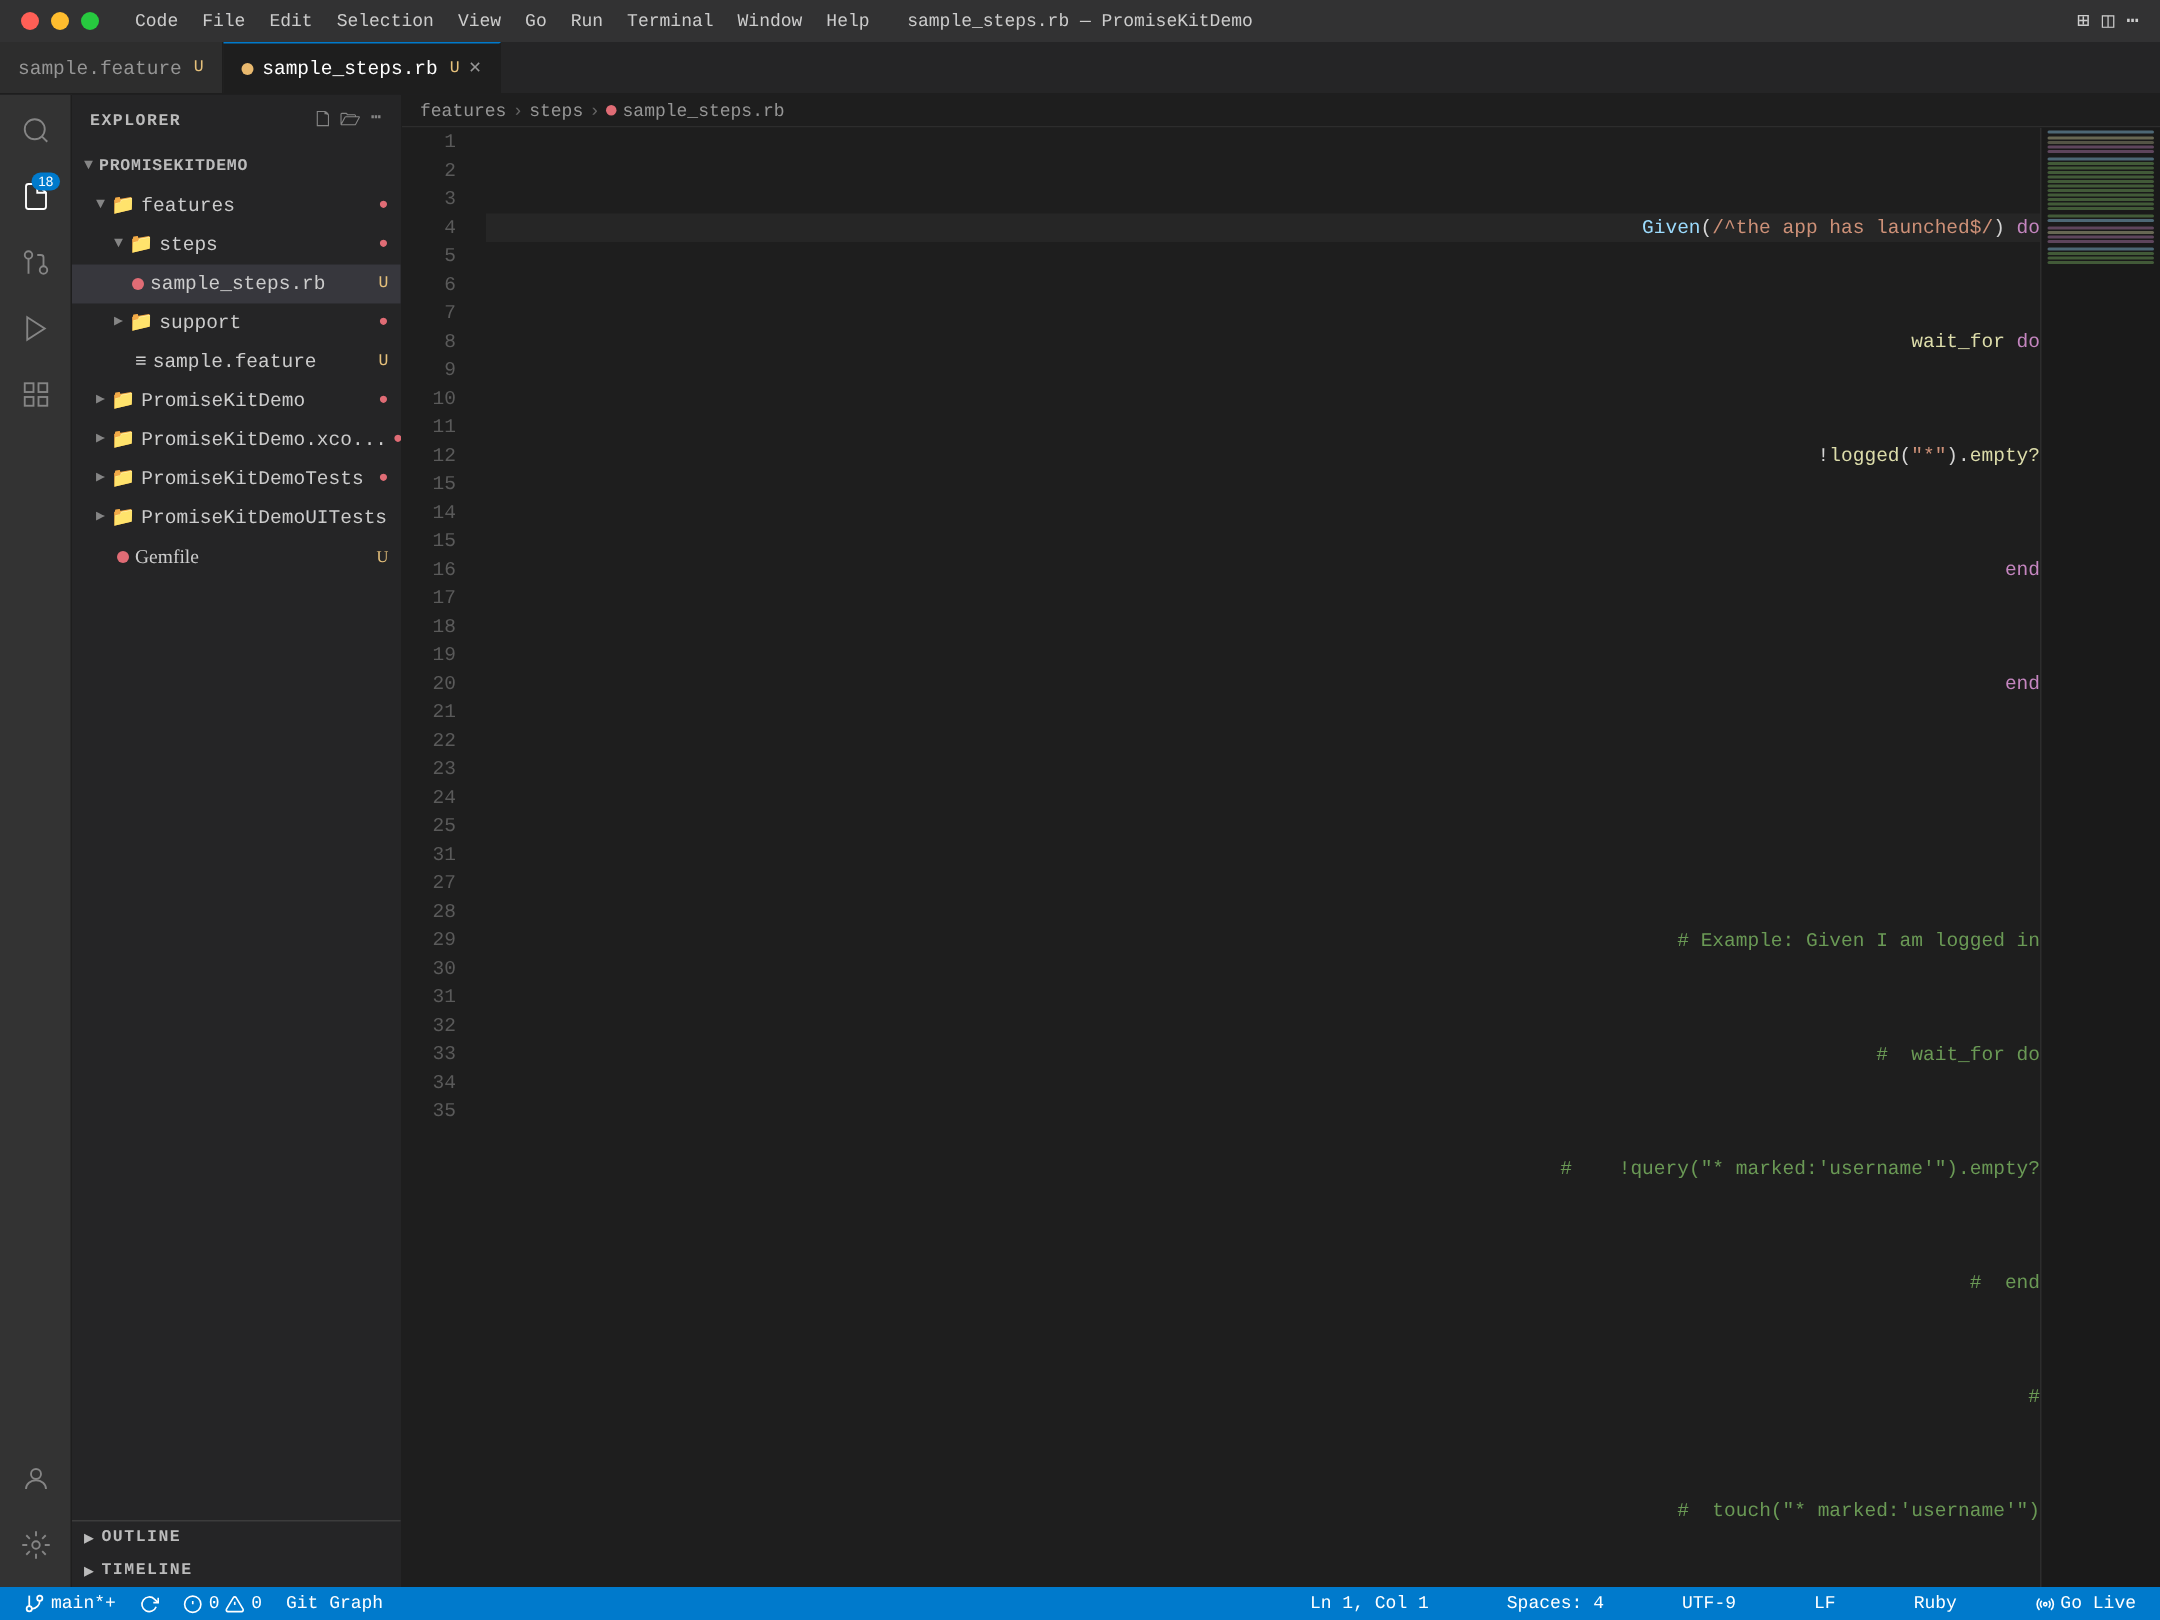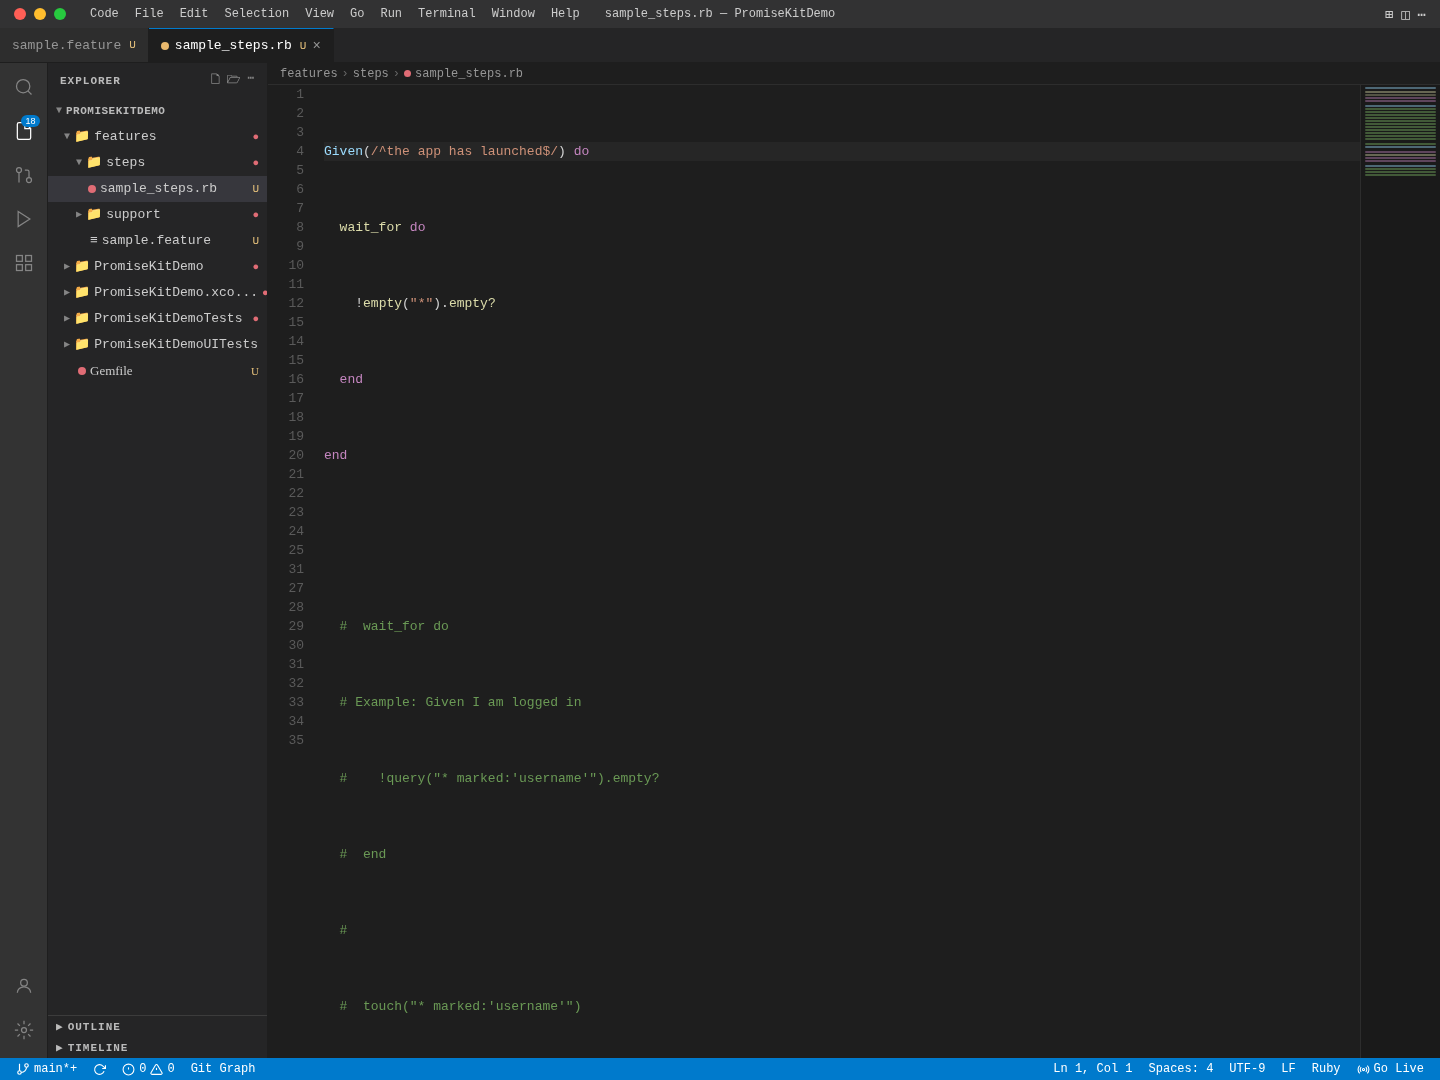--- a/index.html
+++ b/index.html
@@ -244,20 +244,21 @@
       height: 19px;
       display: block;
       font-size: 13px;
       line-height: 19px;
     }
     #code-content {
       flex: 1;
       padding-left: 8px;
       overflow-x: auto;
       white-space: pre;
+      text-align: right;
     }
     .code-line {
       height: 19px;
       line-height: 19px;
       display: block;
     }
     .code-line.highlighted { background: rgba(255,255,255,0.04); }
 
     
     #statusbar {
@@ -272,21 +273,21 @@
     }
     .status-item {
       display: flex;
       align-items: center;
       gap: 4px;
       padding: 0 8px;
       height: 100%;
       cursor: pointer;
     }
     .status-left { display: flex; align-items: center; }
-    .status-right { margin-left: auto; display: flex; align-items: center; }
+    .status-right { margin-left: auto; display: flex; align-items: center; gap: 36px; }
 
     
     #minimap {
       width: 80px;
       background: #1a1a1a;
       border-left: 1px solid #2d2d2d;
       overflow: hidden;
     }
 
     
@@ -546,32 +547,32 @@
           <span class="line-num">33</span>
           <span class="line-num">34</span>
           <span class="line-num">35</span>
         </div>
         <div id="code-content">
           
           <span class="code-line highlighted"><span style="color:#9cdcfe;">Given</span><span style="color:#d4d4d4;">(</span><span style="color:#ce9178;">/^the app has launched$/</span><span style="color:#d4d4d4;">)</span> <span style="color:#c586c0;">do</span></span>
           
           <span class="code-line">  <span style="color:#dcdcaa;">wait_for</span> <span style="color:#c586c0;">do</span></span>
           
-          <span class="code-line">    <span style="color:#d4d4d4;">!</span><span style="color:#dcdcaa;">empty</span><span style="color:#d4d4d4;">(</span><span style="color:#ce9178;">"*"</span><span style="color:#d4d4d4;">).</span><span style="color:#dcdcaa;">empty?</span></span>
+          <span class="code-line">    <span style="color:#d4d4d4;">!</span><span style="color:#dcdcaa;">logged</span><span style="color:#d4d4d4;">(</span><span style="color:#ce9178;">"*"</span><span style="color:#d4d4d4;">).</span><span style="color:#dcdcaa;">empty?</span></span>
           
           <span class="code-line">  <span style="color:#c586c0;">end</span></span>
           
           <span class="code-line"><span style="color:#c586c0;">end</span></span>
           
           <span class="code-line"> </span>
           
           
+          <span class="code-line">  <span style="color:#6a9955;"># Example: Given I am logged in</span></span>
+          
           <span class="code-line">  <span style="color:#6a9955;">#  wait_for do</span></span>
-          
-          <span class="code-line">  <span style="color:#6a9955;"># Example: Given I am logged in</span></span>
           
           <span class="code-line">  <span style="color:#6a9955;">#    !query("* marked:'username'").empty?</span></span>
           
           <span class="code-line">  <span style="color:#6a9955;">#  end</span></span>
           
           <span class="code-line">  <span style="color:#6a9955;">#</span></span>
           
           <span class="code-line">  <span style="color:#6a9955;">#  touch("* marked:'username'")</span></span>
           
           

